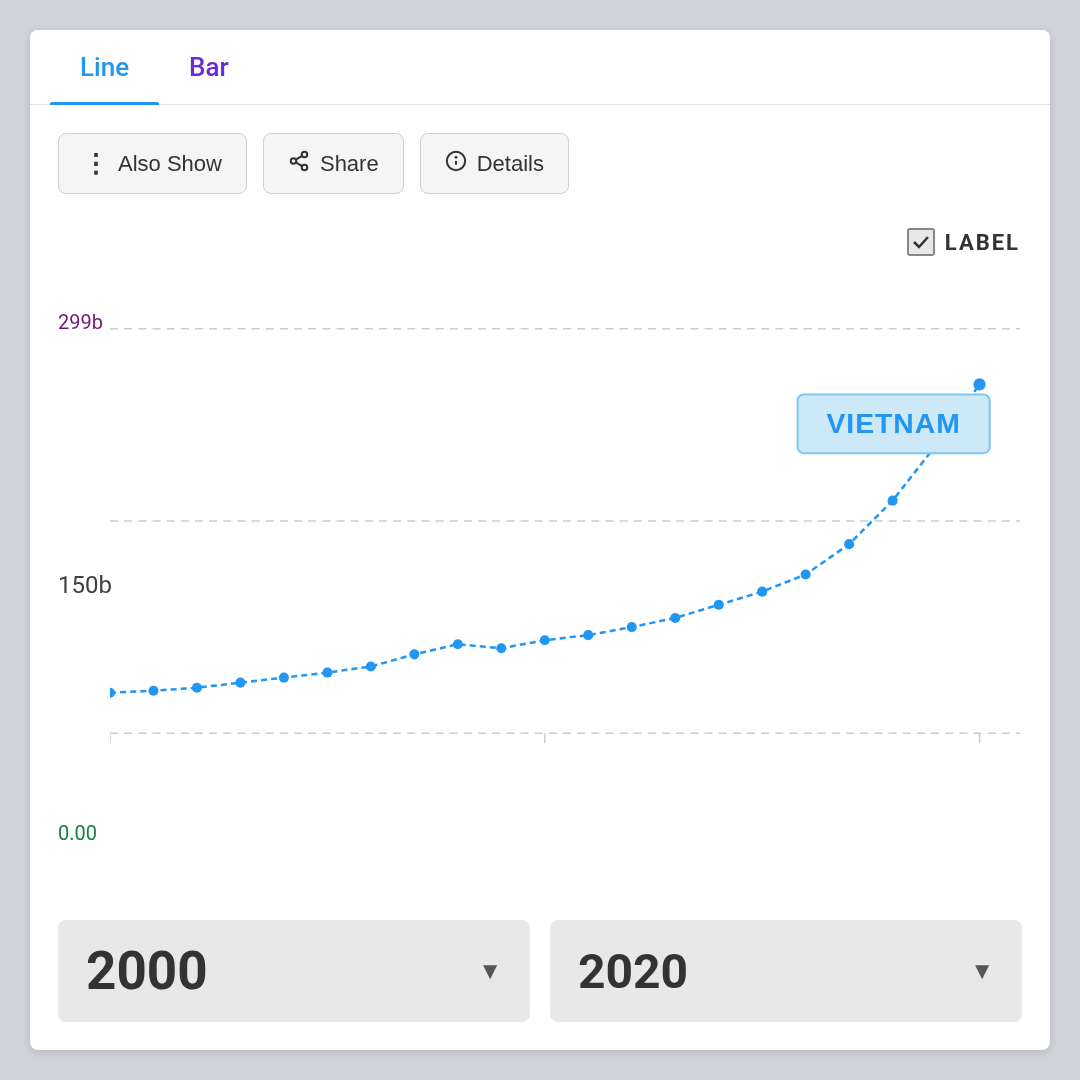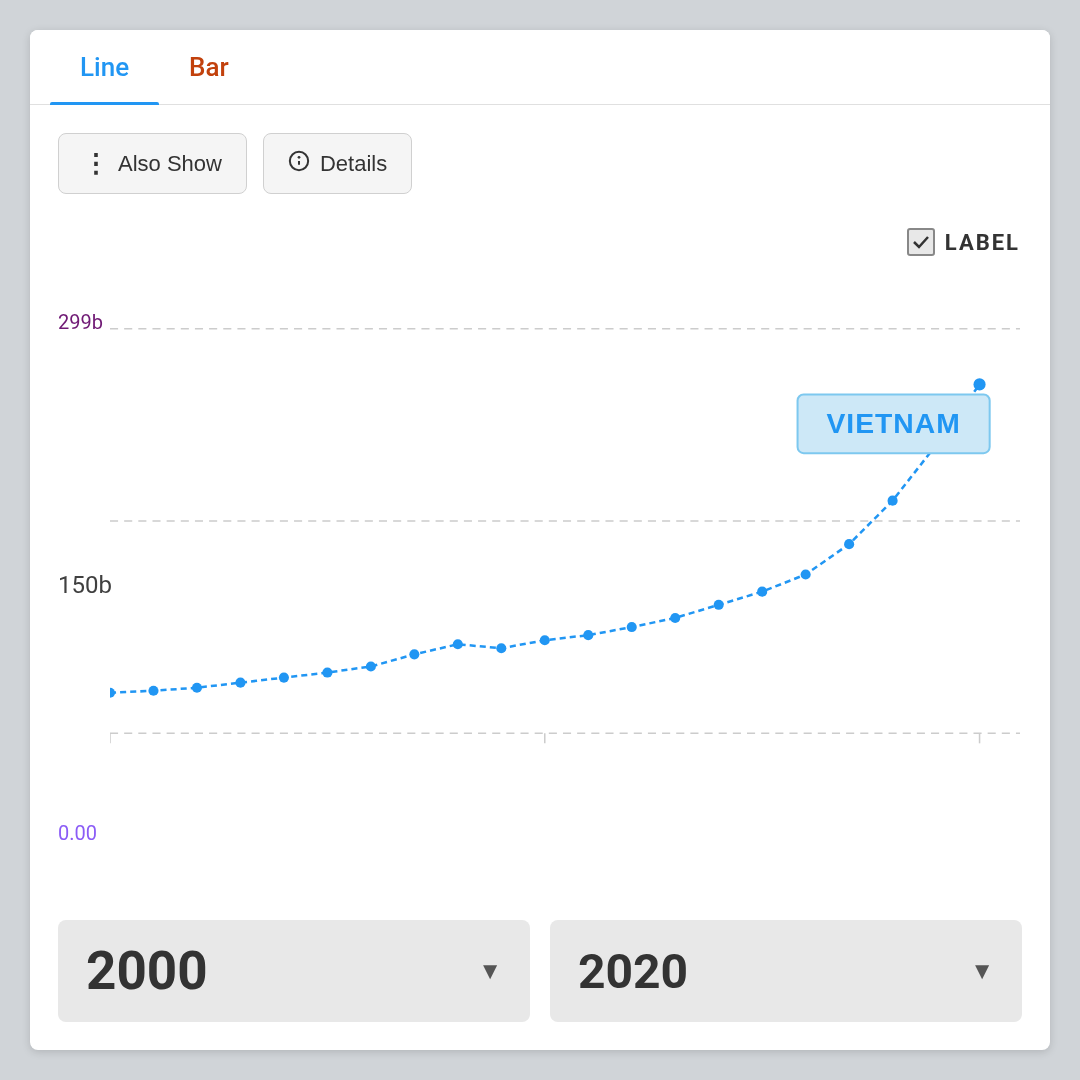--- a/index.html
+++ b/index.html
@@ -26,21 +26,21 @@
     .tabs {
       display: flex;
       border-bottom: 1px solid #e0e0e0;
       padding: 0 20px;
       background: #fff;
     }
     .tab {
       padding: 22px 30px;
       font-size: 26px;
       font-weight: 500;
-      color: #c2410c;
+      color: #6d28d9;
       cursor: pointer;
       position: relative;
       text-decoration: none;
     }
     .tab.active {
       color: #2196F3;
     }
     .tab.active::after {
       content: '';
       position: absolute;
@@ -138,20 +138,32 @@
     </div>
     <div class="tab">
       <span>Bar</span>
     </div>
   </div>
 
   <div class="toolbar">
     <button class="toolbar-btn">
       <span style="font-size:26px; font-weight:900; letter-spacing:-1px;">⋮</span>
       <span>Also Show</span>
+    </button>
+    <button class="toolbar-btn">
+      <span>
+        <svg width="22" height="22" viewBox="0 0 24 24" fill="none" stroke="#333" stroke-width="2.2">
+          <circle cx="18" cy="5" r="3"></circle>
+            <circle cx="6" cy="12" r="3"></circle>
+            <circle cx="18" cy="19" r="3"></circle>
+          <line x1="8.59" y1="13.51" x2="15.42" y2="17.49"></line>
+            <line x1="15.41" y1="6.51" x2="8.59" y2="10.49"></line>
+        </svg>
+      </span>
+      <span>Share</span>
     </button>
     <button class="toolbar-btn">
       <span>
         <svg width="22" height="22" viewBox="0 0 24 24" fill="none" stroke="#333" stroke-width="2.2">
           <circle cx="12" cy="12" r="10"></circle>
             <line x1="12" y1="8" x2="12" y2="8" stroke-width="3" stroke-linecap="round"></line>
           <line x1="12" y1="12" x2="12" y2="16" stroke-width="2.2"></line>
         </svg>
       </span>
       <span>Details</span>
@@ -159,21 +171,21 @@
   </div>
 
   <div class="chart-area" style="position:relative; flex:1; padding: 10px 30px 10px 20px;">
 
     <div style="position:absolute; left:28px; top:14%; font-size:20px; color:#701a75;">
       <span>299b</span>
     </div>
     <div style="position:absolute; left:28px; top:52%; font-size:24px; color:#404040;">
       <span>150b</span>
     </div>
-    <div style="position:absolute; left:28px; bottom:8%; font-size:20px; color:#8b5cf6;">
+    <div style="position:absolute; left:28px; bottom:8%; font-size:20px; color:#15803d;">
       <span>0.00</span>
     </div>
 
     <div class="label-control" style="position:absolute; top:14px; right:30px;">
       <div class="label-checkbox">
         <svg width="18" height="18" viewBox="0 0 18 18">
             <polyline points="2,9 7,14 16,4" fill="none" stroke="#333" stroke-width="2.5"></polyline>
           </svg>
       </div>
       <span style="font-size:22px; font-weight:700; color:#333; letter-spacing:2px;">LABEL</span>

